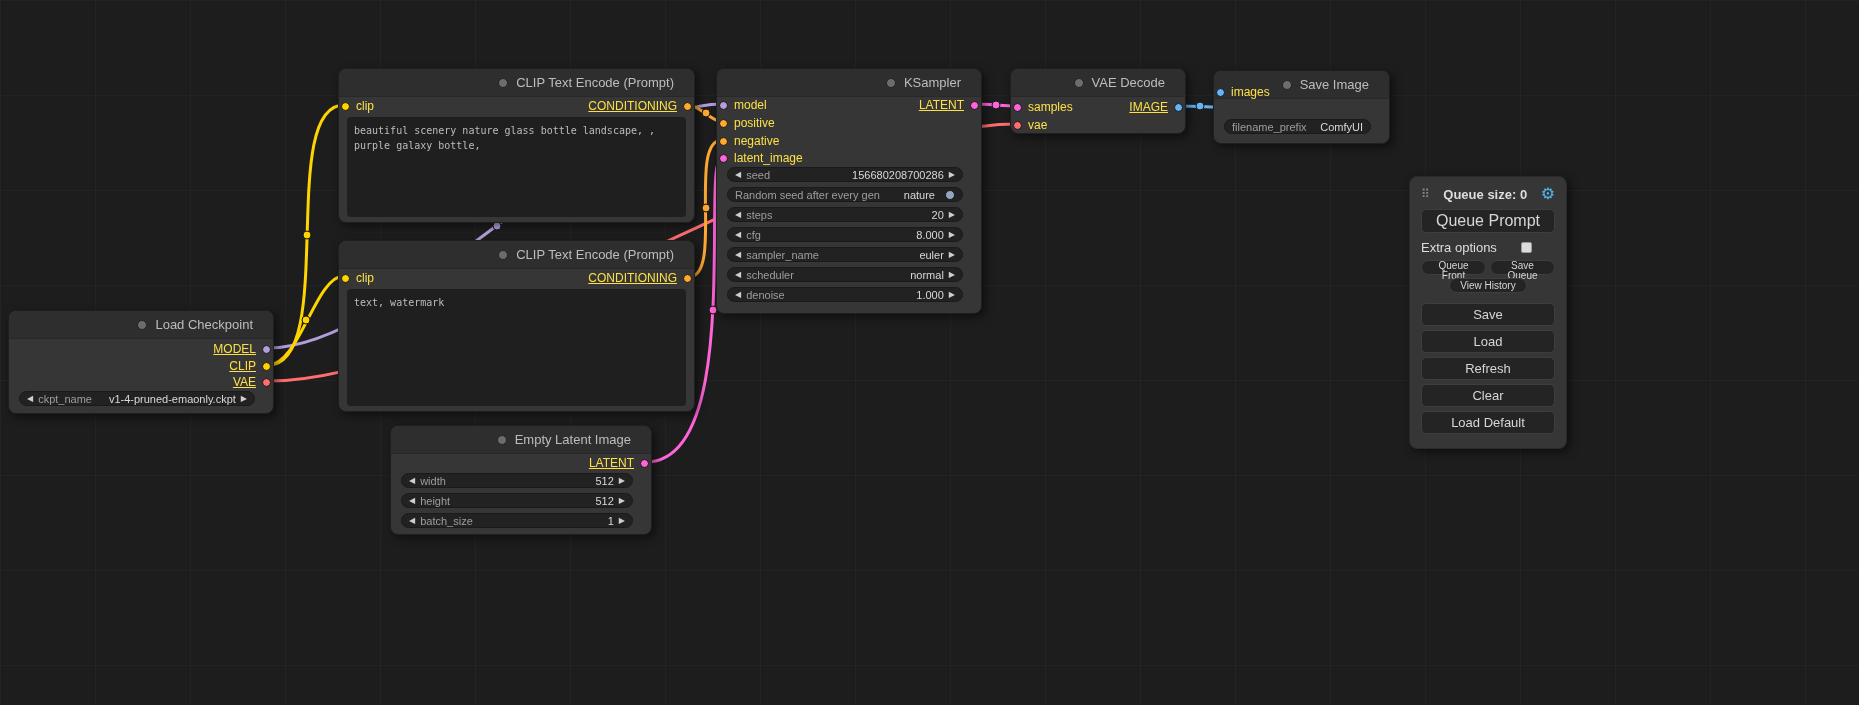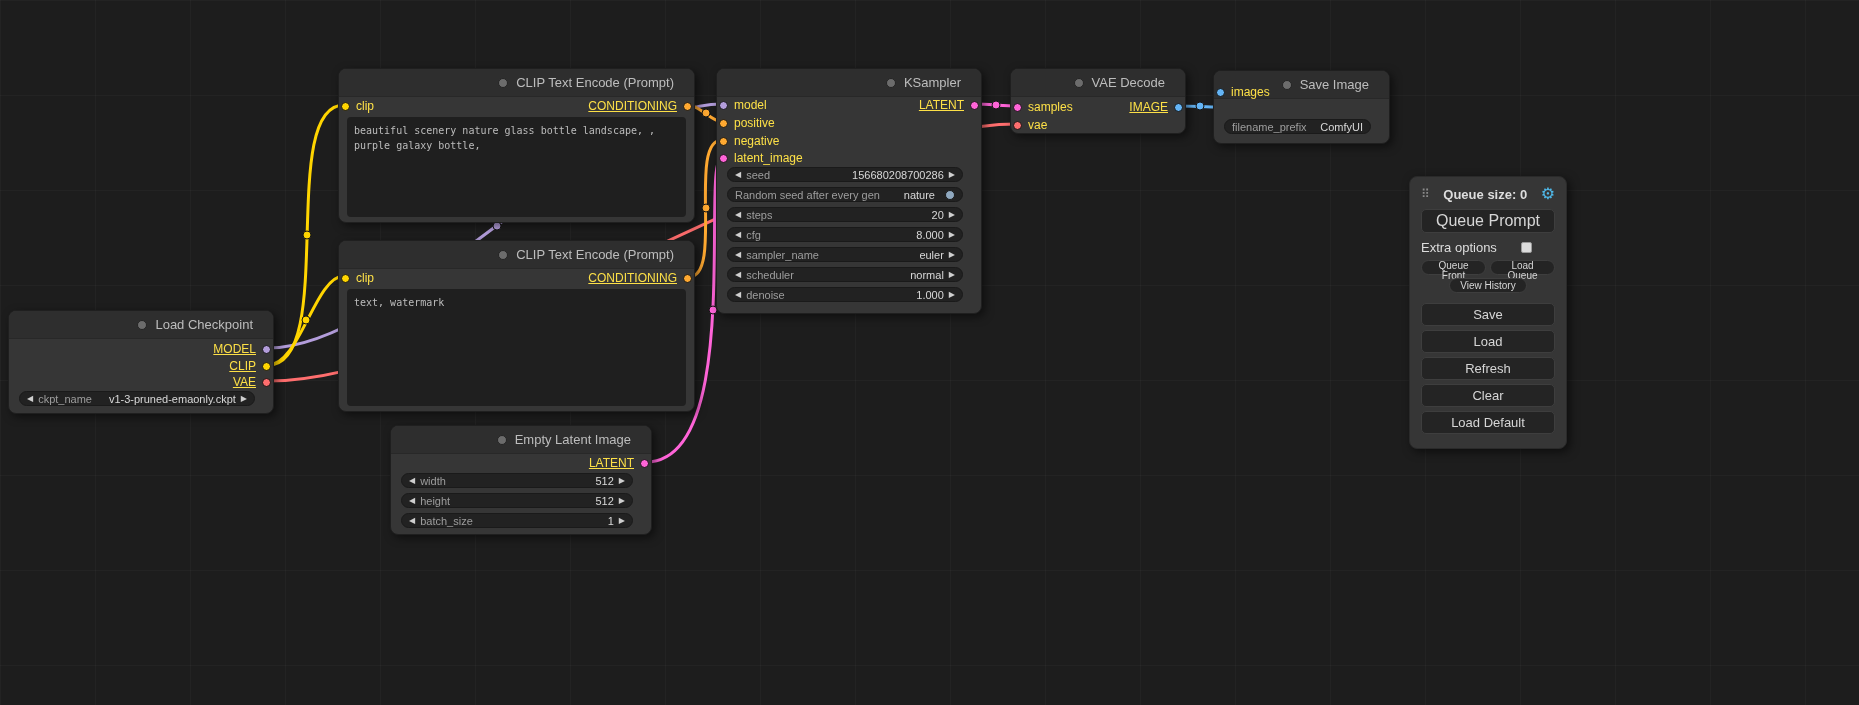--- a/index.html
+++ b/index.html
@@ -145,21 +145,21 @@
       <span class="dot" style="background:var(--c-clip)"></span>
       <span>CLIP</span>
     </div>
     <div class="slot out" style="top:64px">
       <span class="dot" style="background:var(--c-vae)"></span>
       <span>VAE</span>
     </div>
     <div class="widget" style="top:80px">
       <span class="warrow">◀</span>
       <span class="wlabel">ckpt_name</span>
-      <span class="wvalue">v1-3-pruned-emaonly.ckpt</span>
+      <span class="wvalue">v1-4-pruned-emaonly.ckpt</span>
       <span class="warrow">▶</span>
     </div>
   </div>
 
   <div class="node" style="left:338px;top:68px;width:357px;height:155px">
     <div class="node-title">
       <span class="collapse-dot"></span>
       <span>CLIP Text Encode (Prompt)</span>
     </div>
     <div class="slot in" style="top:30px">
@@ -327,21 +327,21 @@
       <span class="queue-size">Queue size: 0</span>
       <span class="gear">⚙</span>
     </div>
     <button class="btn big queue">Queue Prompt</button>
     <div class="extra-row">
       <span>Extra options</span>
       <span class="checkbox"></span>
     </div>
     <div class="small-row">
       <button class="btn small" style="flex:1">Queue Front</button>
-      <button class="btn small" style="flex:1">Load Queue</button>
+      <button class="btn small" style="flex:1">Save Queue</button>
     </div>
     <div class="small-row center">
       <button class="btn small">View History</button>
     </div>
     <div class="menu-gap"></div>
     <button class="btn big">Save</button>
     <button class="btn big">Load</button>
     <button class="btn big">Refresh</button>
     <button class="btn big">Clear</button>
     <button class="btn big">Load Default</button>

